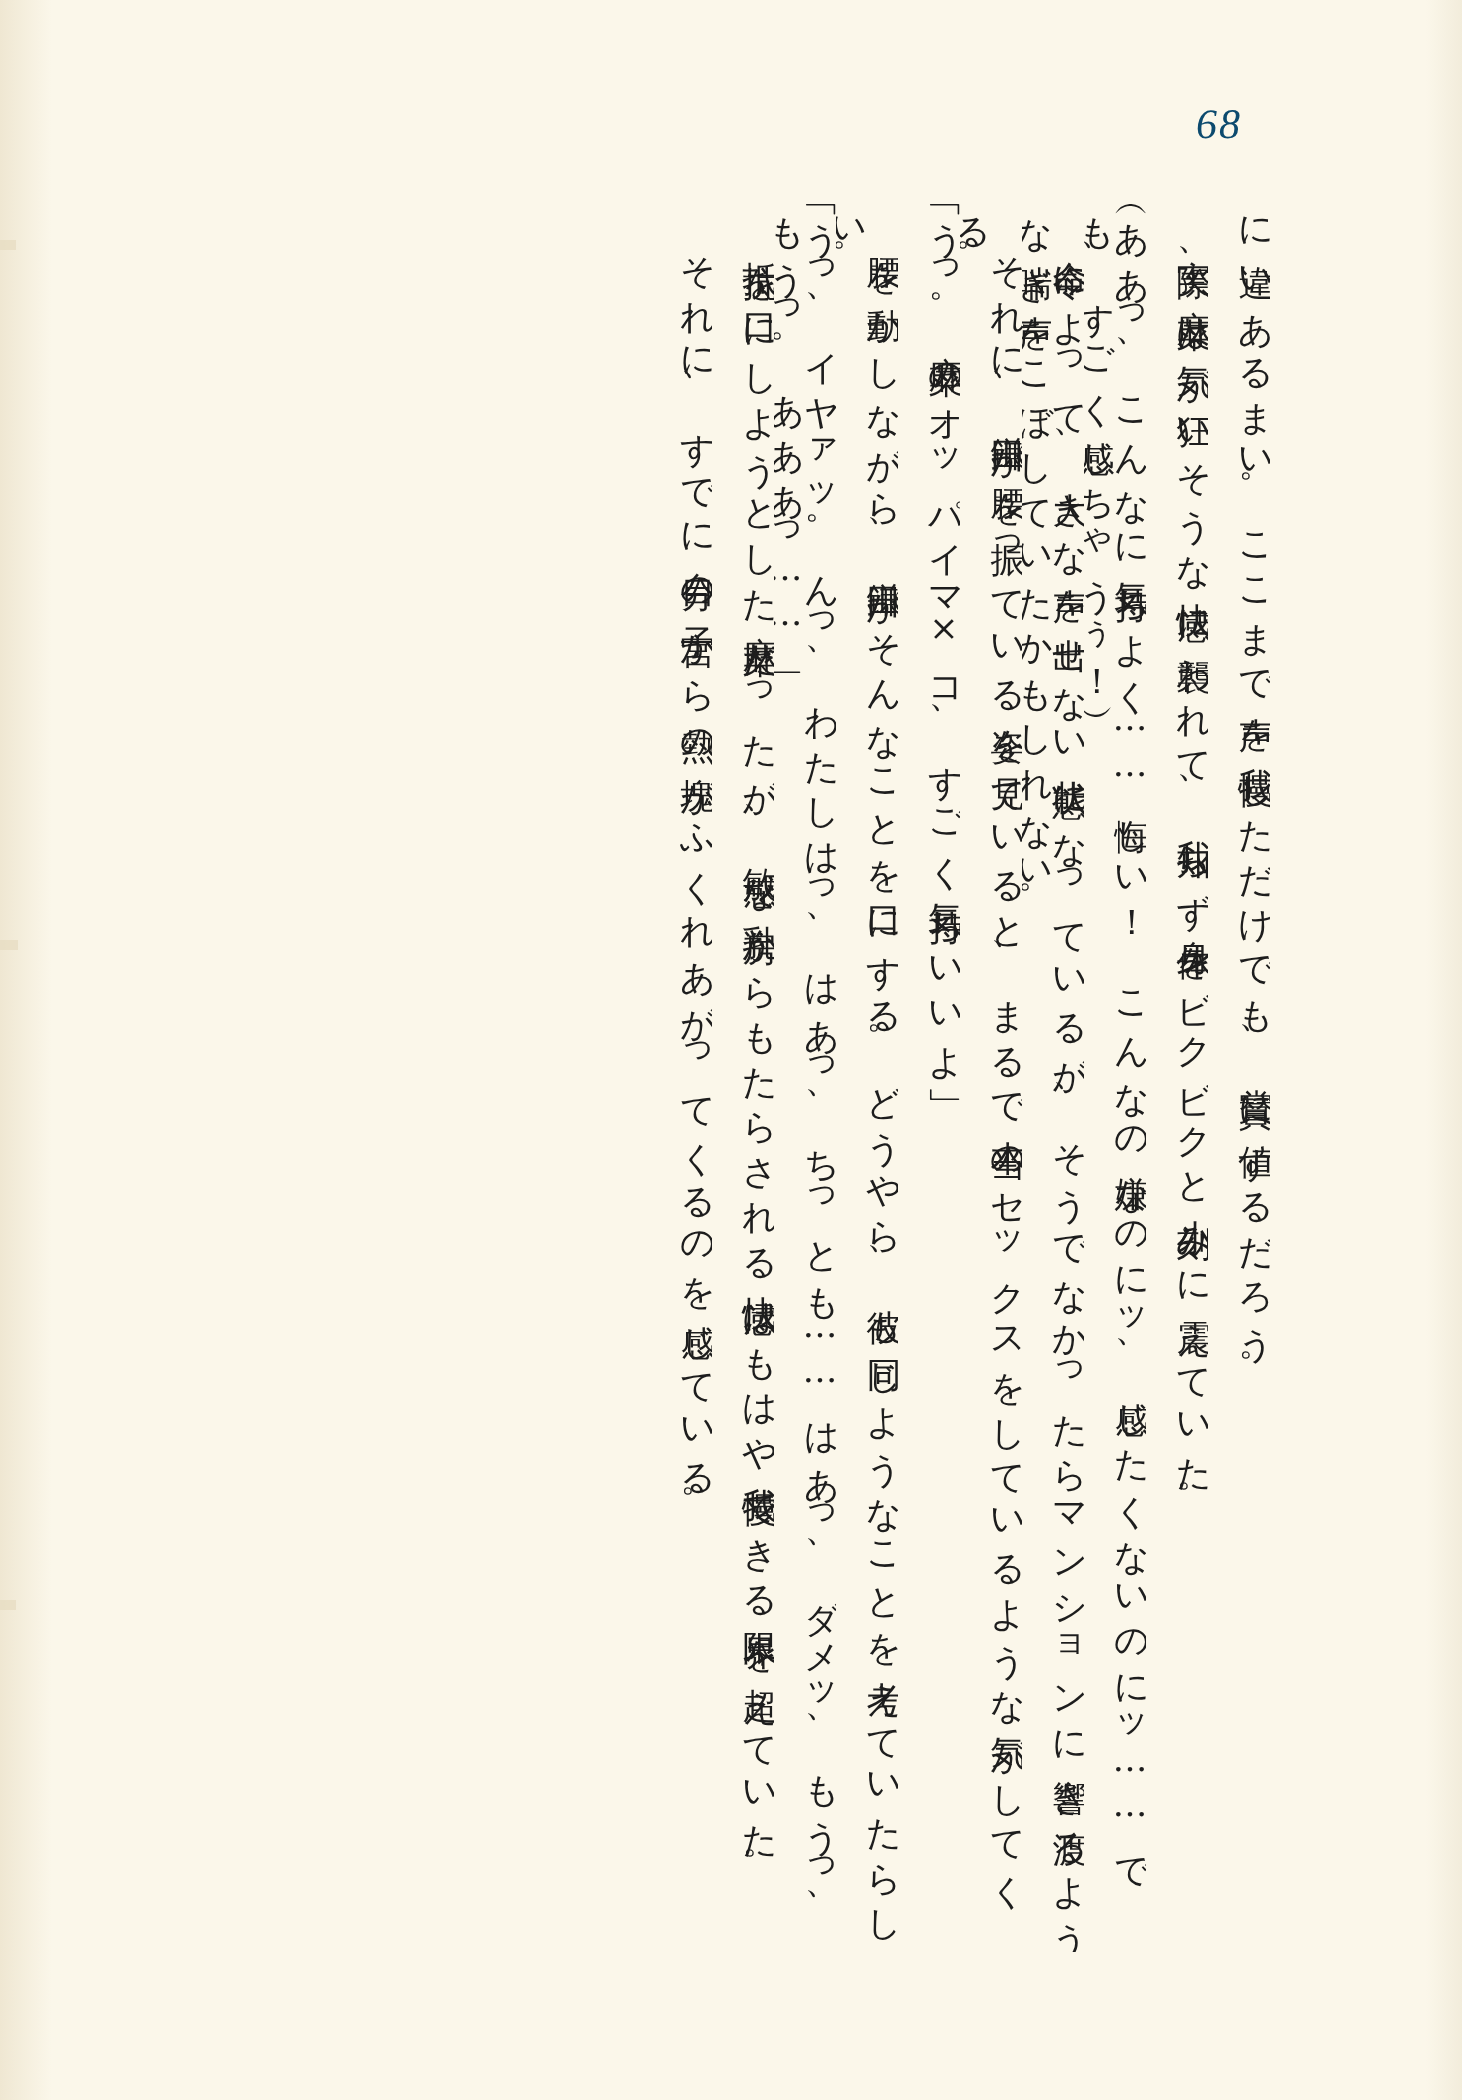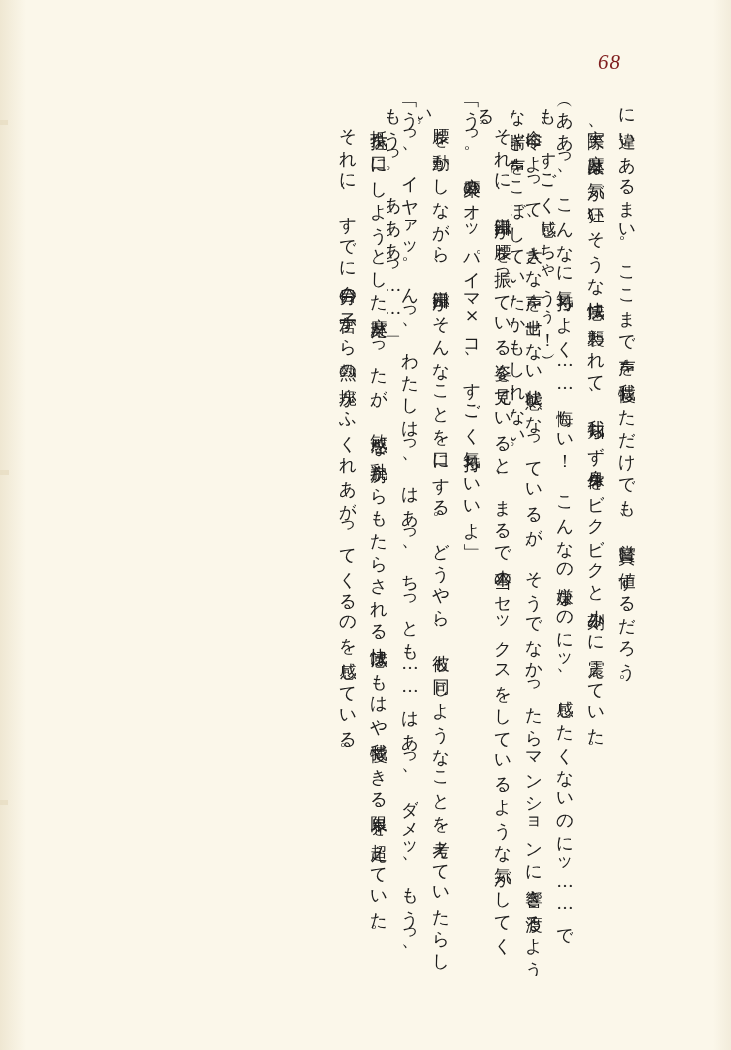--- a/index.html
+++ b/index.html
@@ -37,21 +37,21 @@
     background: linear-gradient(to left, #f2ecdb 0%, #fbf7ea 100%);
     pointer-events: none;
   }
   .page-number {
     position: absolute;
     top: 50px;
     right: 110px;
     font-family: "Liberation Serif", serif;
     font-style: italic;
     font-size: 21px;
-    color: #7f1d1d;
+    color: #0c4a6e;
     letter-spacing: 1px;
   }
   .text-body {
     position: absolute;
     top: 96px;
     left: 92px;
     right: 96px;
     height: 880px;
     display: flex;
     flex-direction: row-reverse;

